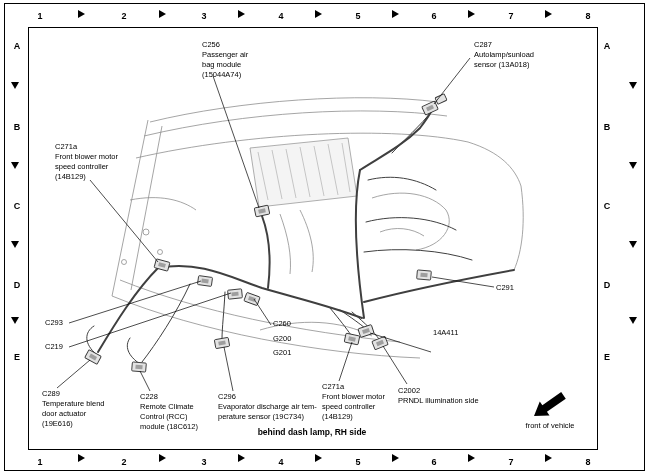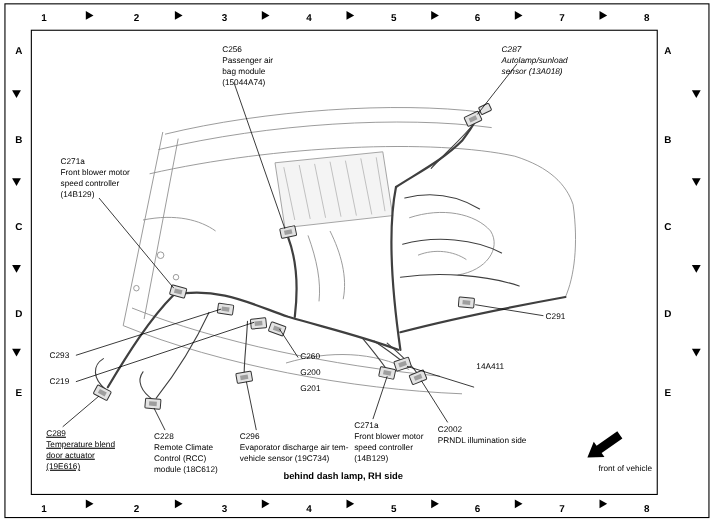--- a/index.html
+++ b/index.html
@@ -8,21 +8,21 @@
     background:#ffffff;font-family:"Liberation Sans",sans-serif;color:#000;
   }
   .outer-border{position:absolute;left:4px;top:3px;width:641px;height:468px;border:1px solid #000;box-sizing:border-box;}
   .inner-frame{position:absolute;left:28px;top:27px;width:570px;height:423px;border:1px solid #000;box-sizing:border-box;background:#fff;}
   .grid-label{position:absolute;font-size:9px;font-weight:bold;transform:translate(-50%,-50%);}
   .tri-right{position:absolute;width:0;height:0;border-top:4.5px solid transparent;border-bottom:4.5px solid transparent;border-left:7px solid #000;}
   .tri-down{position:absolute;width:0;height:0;border-left:4.5px solid transparent;border-right:4.5px solid transparent;border-top:7px solid #000;}
   .callout{position:absolute;font-size:7.5px;line-height:10px;white-space:pre-line;}
   .callout.wide-gap{line-height:14.5px;}
   .caption{position:absolute;left:232px;top:427px;width:160px;text-align:center;font-size:8.5px;font-weight:bold;}
-  .front-label{position:absolute;left:544px;top:421px;width:76px;font-size:7.5px;}
+  .front-label{position:absolute;left:512px;top:421px;width:76px;text-align:center;font-size:7.5px;}
   svg.sketch{position:absolute;left:0;top:0;}
   .outline{fill:none;stroke:#8e8e8e;stroke-width:.8;}
   .hatchbox{fill:#f4f4f4;stroke:#9a9a9a;stroke-width:.8;}
   .hatch{stroke:#a5a5a5;stroke-width:.6;}
   .harness{fill:none;stroke:#3f3f3f;stroke-width:2;stroke-linecap:round;}
   .harness-thin{fill:none;stroke:#3f3f3f;stroke-width:1;stroke-linecap:round;}
   .leader{stroke:#000;stroke-width:.7;}
   .conn rect{fill:#e3e3e3;stroke:#333;stroke-width:.9;}
   .conn rect.inner{fill:#9e9e9e;stroke:none;}
 </style>
@@ -208,45 +208,45 @@
 
   <g transform="translate(534,416) rotate(-35)">
     <path d="M0 0 L13 -8.5 L13 -4 L36 -4 L36 4 L13 4 L13 8.5 Z" fill="#000"></path>
   </g>
 </svg>
 
 <div class="callout" style="left:202px;top:40px;">C256
 Passenger air
 bag module
 (15044A74)</div>
-<div class="callout" style="left:456px;top:40px;font-style:italic;">C287
+<div class="callout" style="left:474px;top:40px;">C287
 Autolamp/sunload
 sensor (13A018)</div>
 <div class="callout" style="left:55px;top:142px;">C271a
 Front blower motor
 speed controller
 (14B129)</div>
 <div class="callout" style="left:496px;top:283px;">C291</div>
 <div class="callout" style="left:45px;top:318px;">C293</div>
 <div class="callout" style="left:45px;top:342px;">C219</div>
 <div class="callout wide-gap" style="left:273px;top:317px;">C260
 G200
 G201</div>
 <div class="callout" style="left:433px;top:328px;">14A411</div>
-<div class="callout" style="left:42px;top:389px;text-decoration:underline;">C289
+<div class="callout" style="left:42px;top:389px;">C289
 Temperature blend
 door actuator
 (19E616)</div>
 <div class="callout" style="left:140px;top:392px;">C228
 Remote Climate
 Control (RCC)
 module (18C612)</div>
 <div class="callout" style="left:218px;top:392px;">C296
 Evaporator discharge air tem-
-vehicle sensor (19C734)</div>
+perature sensor (19C734)</div>
 <div class="callout" style="left:322px;top:382px;">C271a
 Front blower motor
 speed controller
 (14B129)</div>
 <div class="callout" style="left:398px;top:386px;">C2002
 PRNDL illumination side</div>
 
 <div class="caption">behind dash lamp, RH side</div>
 <div class="front-label">front of vehicle</div>
 

